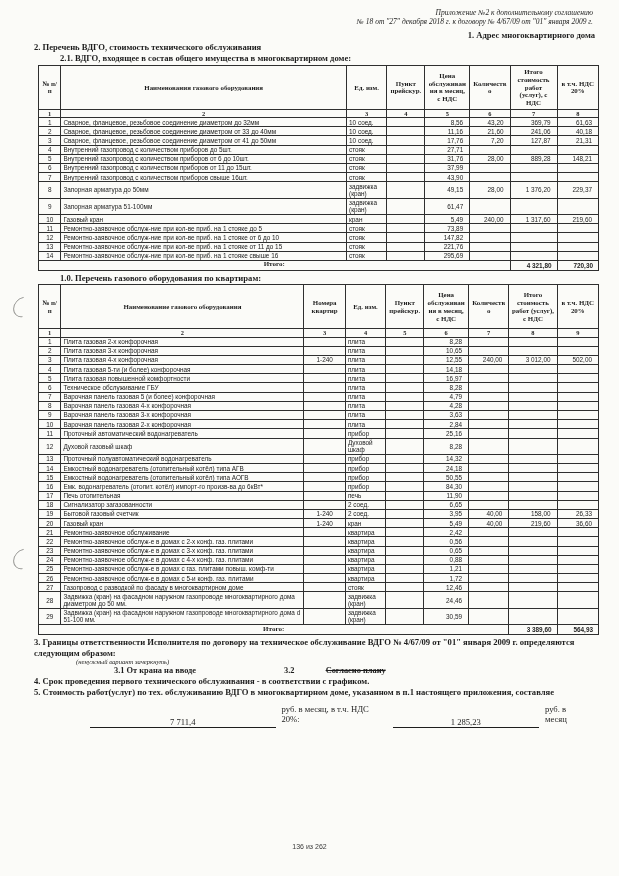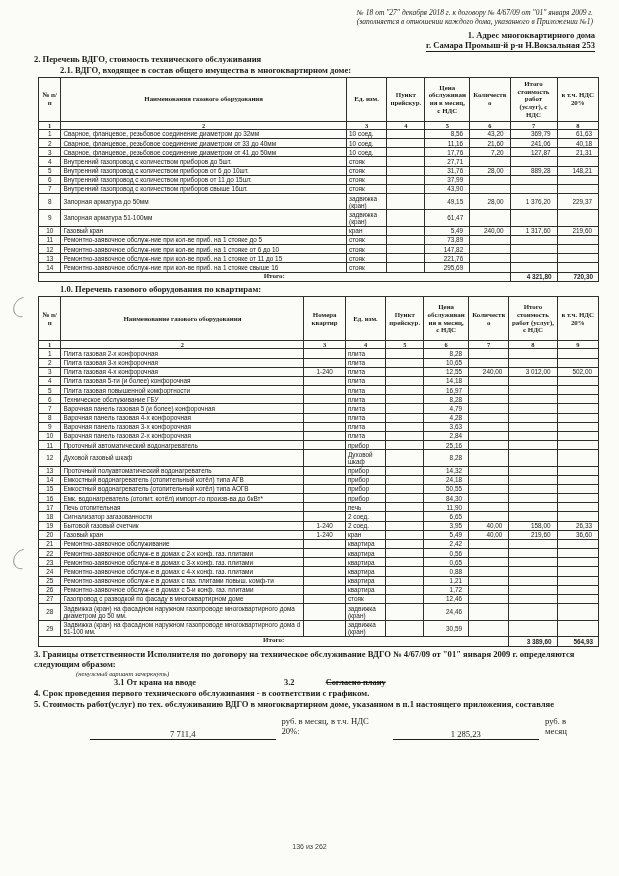--- a/index.html
+++ b/index.html
@@ -93,27 +93,26 @@
   .arc-1 { top:296px; }
   .arc-2 { top:548px; }
 </style>
 </head>
 <body>
 
 <div class="arc-mark arc-1"></div>
 <div class="arc-mark arc-2"></div>
 
 <div class="apx-header">
+  <div>Приложение №2 к дополнительному соглашению</div>
   <div>№ 18 от "27" декабря 2018 г. к договору № 4/67/09 от "01" января 2009 г.</div>
-  <div>(заполняется в отношении каждого дома, указанного в Приложении №1)</div>
 </div>
 
 <div class="doc-line addr-line">
   <span class="addr-label">1. Адрес многоквартирного дома</span>
-  <span class="addr-blank">г. Самара Промыш-й р-н Н.Вокзальная 253</span>
 </div>
 
 <div class="doc-line">2. Перечень ВДГО, стоимость технического обслуживания</div>
 <div class="doc-line indent1">2.1. ВДГО, входящее в состав общего имущества в многоквартирном доме:</div>
 
 <table class="doc-table t1">
   <colgroup>
     <col style="width:4%">
       <col style="width:51%">
       <col style="width:7.2%">

